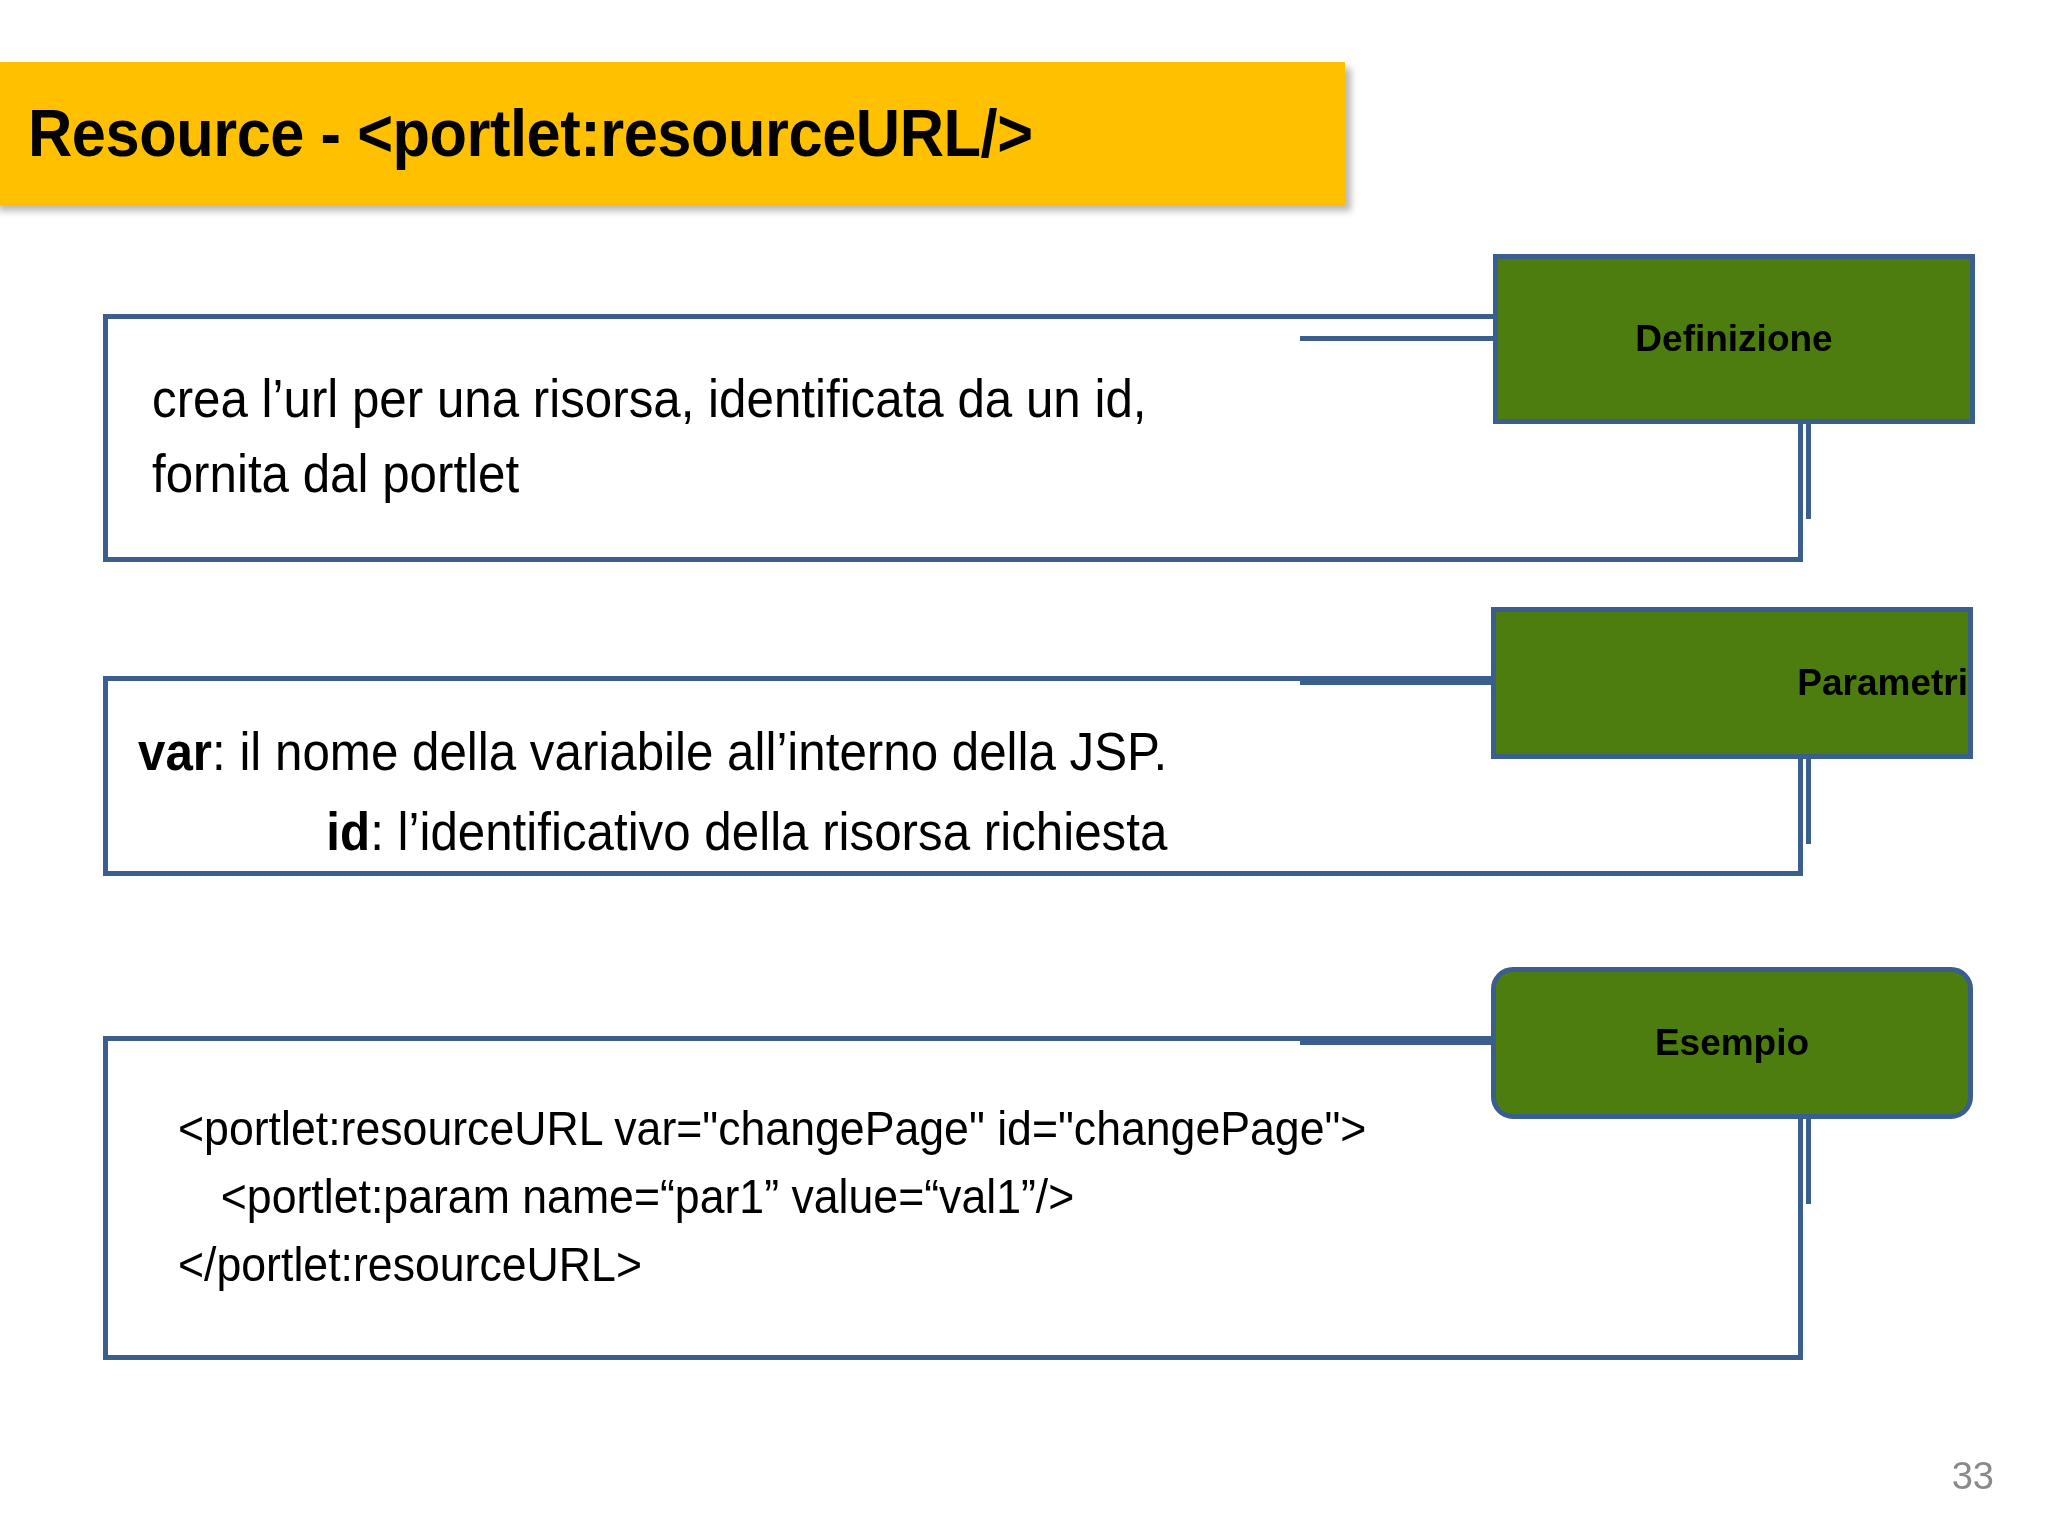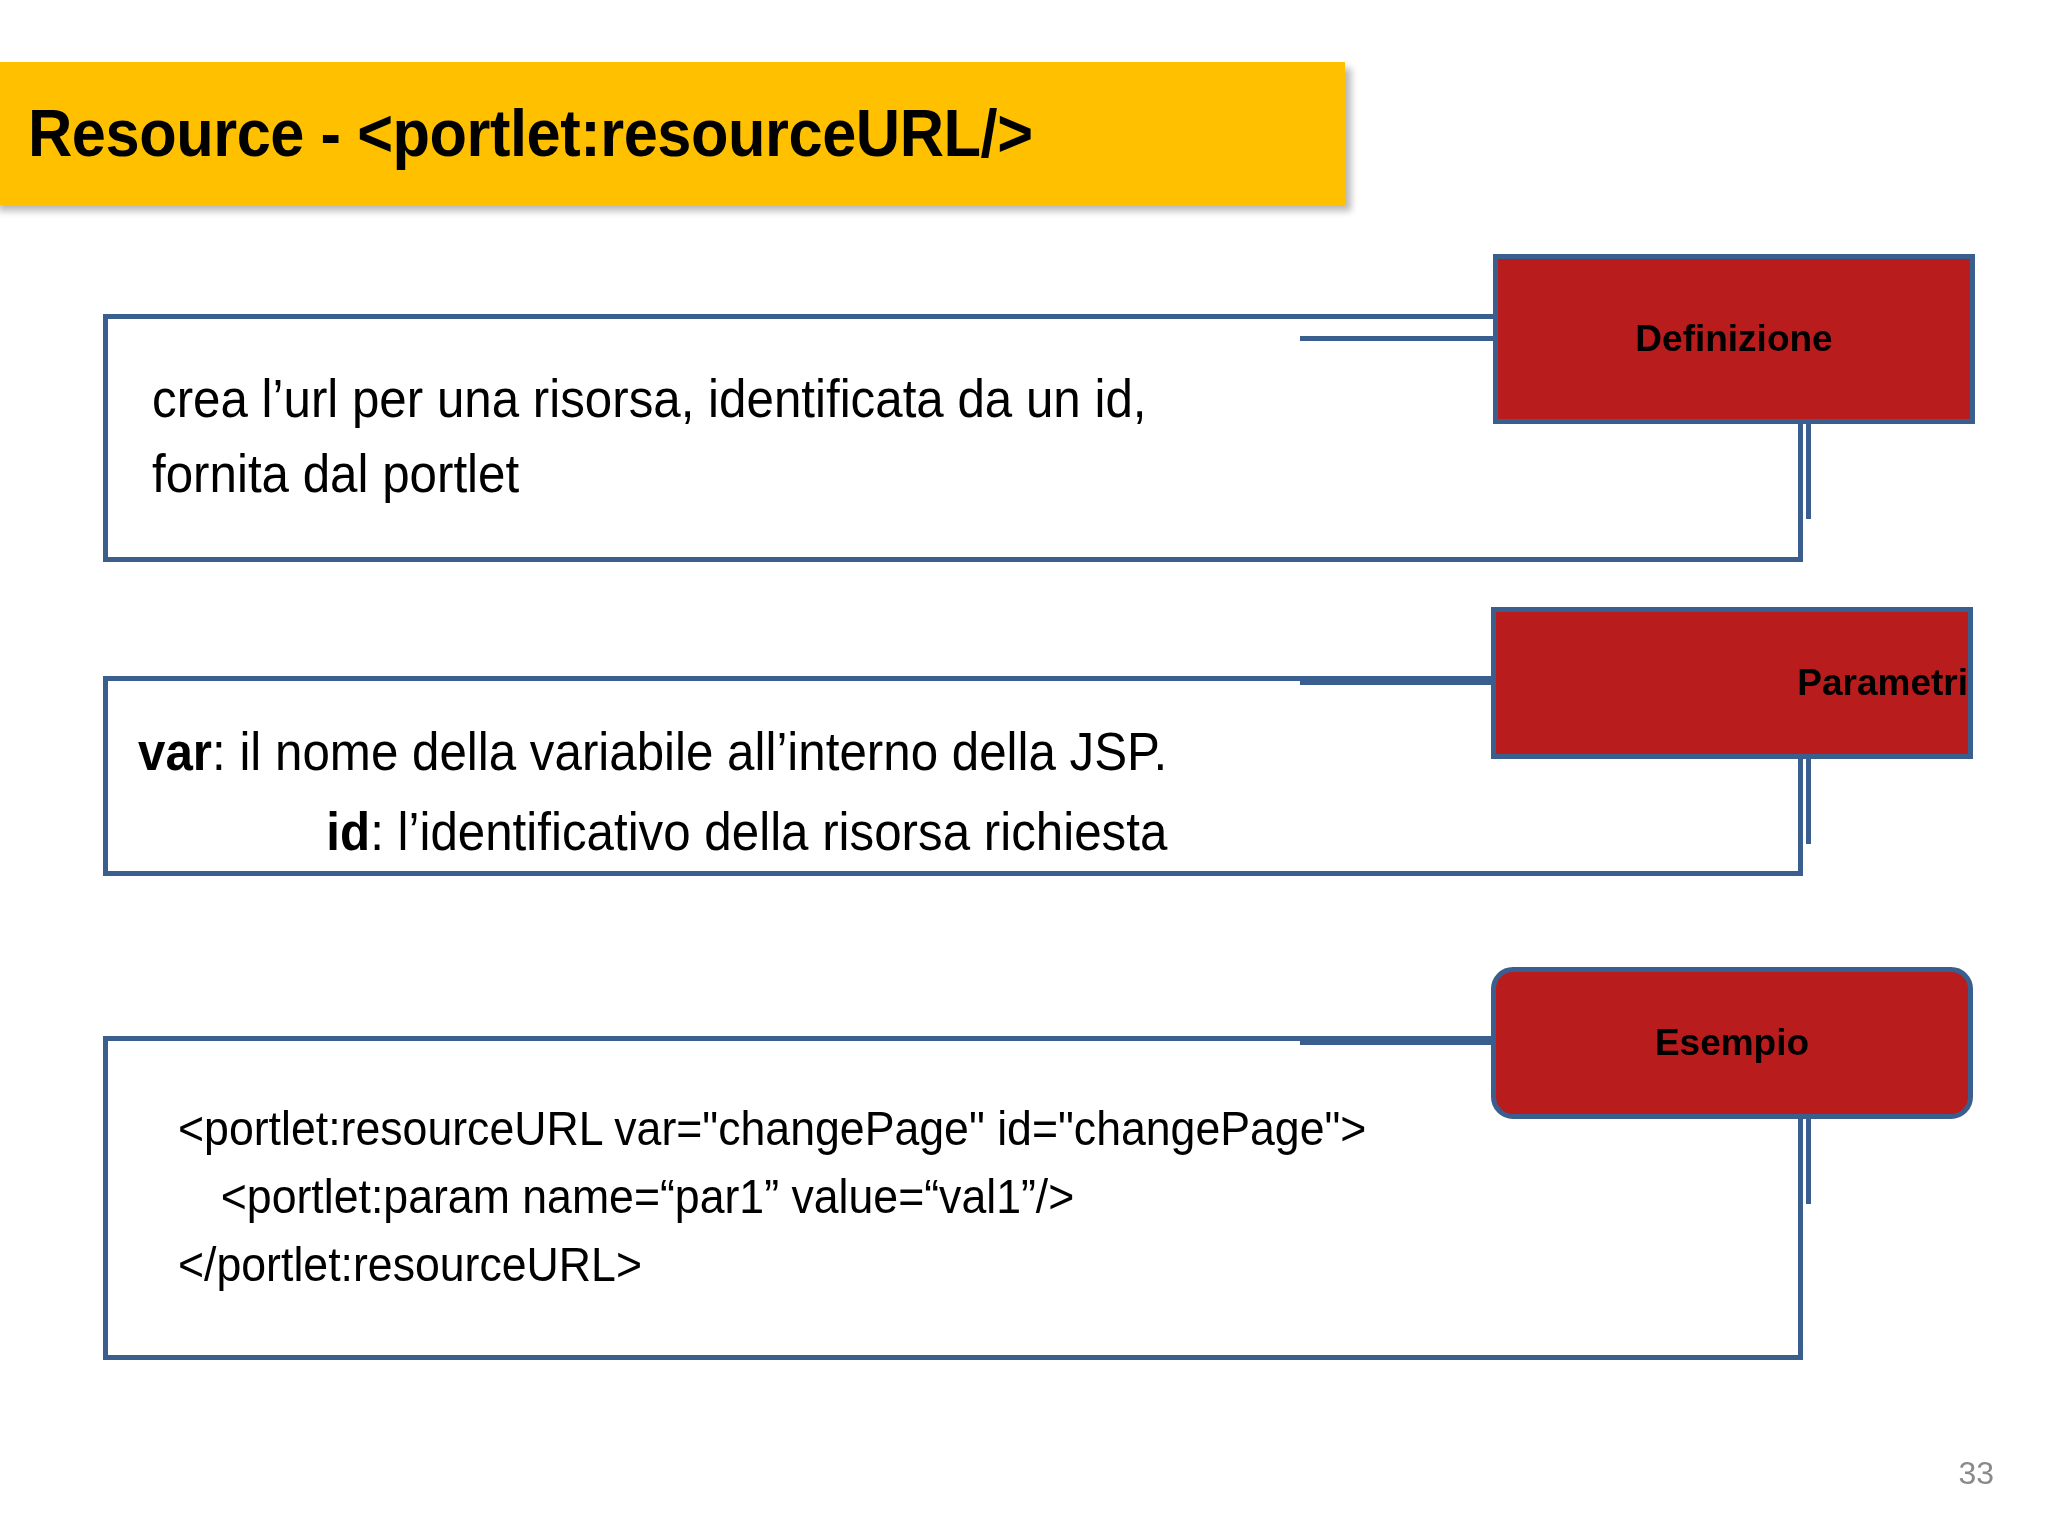--- a/index.html
+++ b/index.html
@@ -50,21 +50,21 @@
     position: absolute;
     box-sizing: border-box;
     background: #ffffff;
     border: 5px solid #3A5F8F;
     z-index: 1;
   }
 
   .badge {
     position: absolute;
     box-sizing: border-box;
-    background: #b91c1c;
+    background: #4d7c0f;
     border: 5px solid #3A5F8F;
     display: flex;
     align-items: center;
     justify-content: center;
     z-index: 3;
   }
   .badge-label {
     font-family: "Liberation Sans", sans-serif;
     font-weight: bold;
     font-size: 37px;
@@ -124,21 +124,21 @@
   #text-esempio { left: 178px; top: 1095px; }
   #text-esempio .line { font-size: 48px; line-height: 68px; }
   #text-esempio .line.indent { padding-left: 46px; }
 
   
   #page-number {
     position: absolute;
     right: 54px;
     top: 1455px;
     font-family: "Liberation Sans", sans-serif;
-    font-size: 32px;
+    font-size: 38px;
     color: #8A8A8A;
   }
 </style>
 </head>
 <body>
 
 <div id="title-banner">
   <span class="title-text">Resource - &lt;portlet:resourceURL/&gt;</span>
 </div>
 

